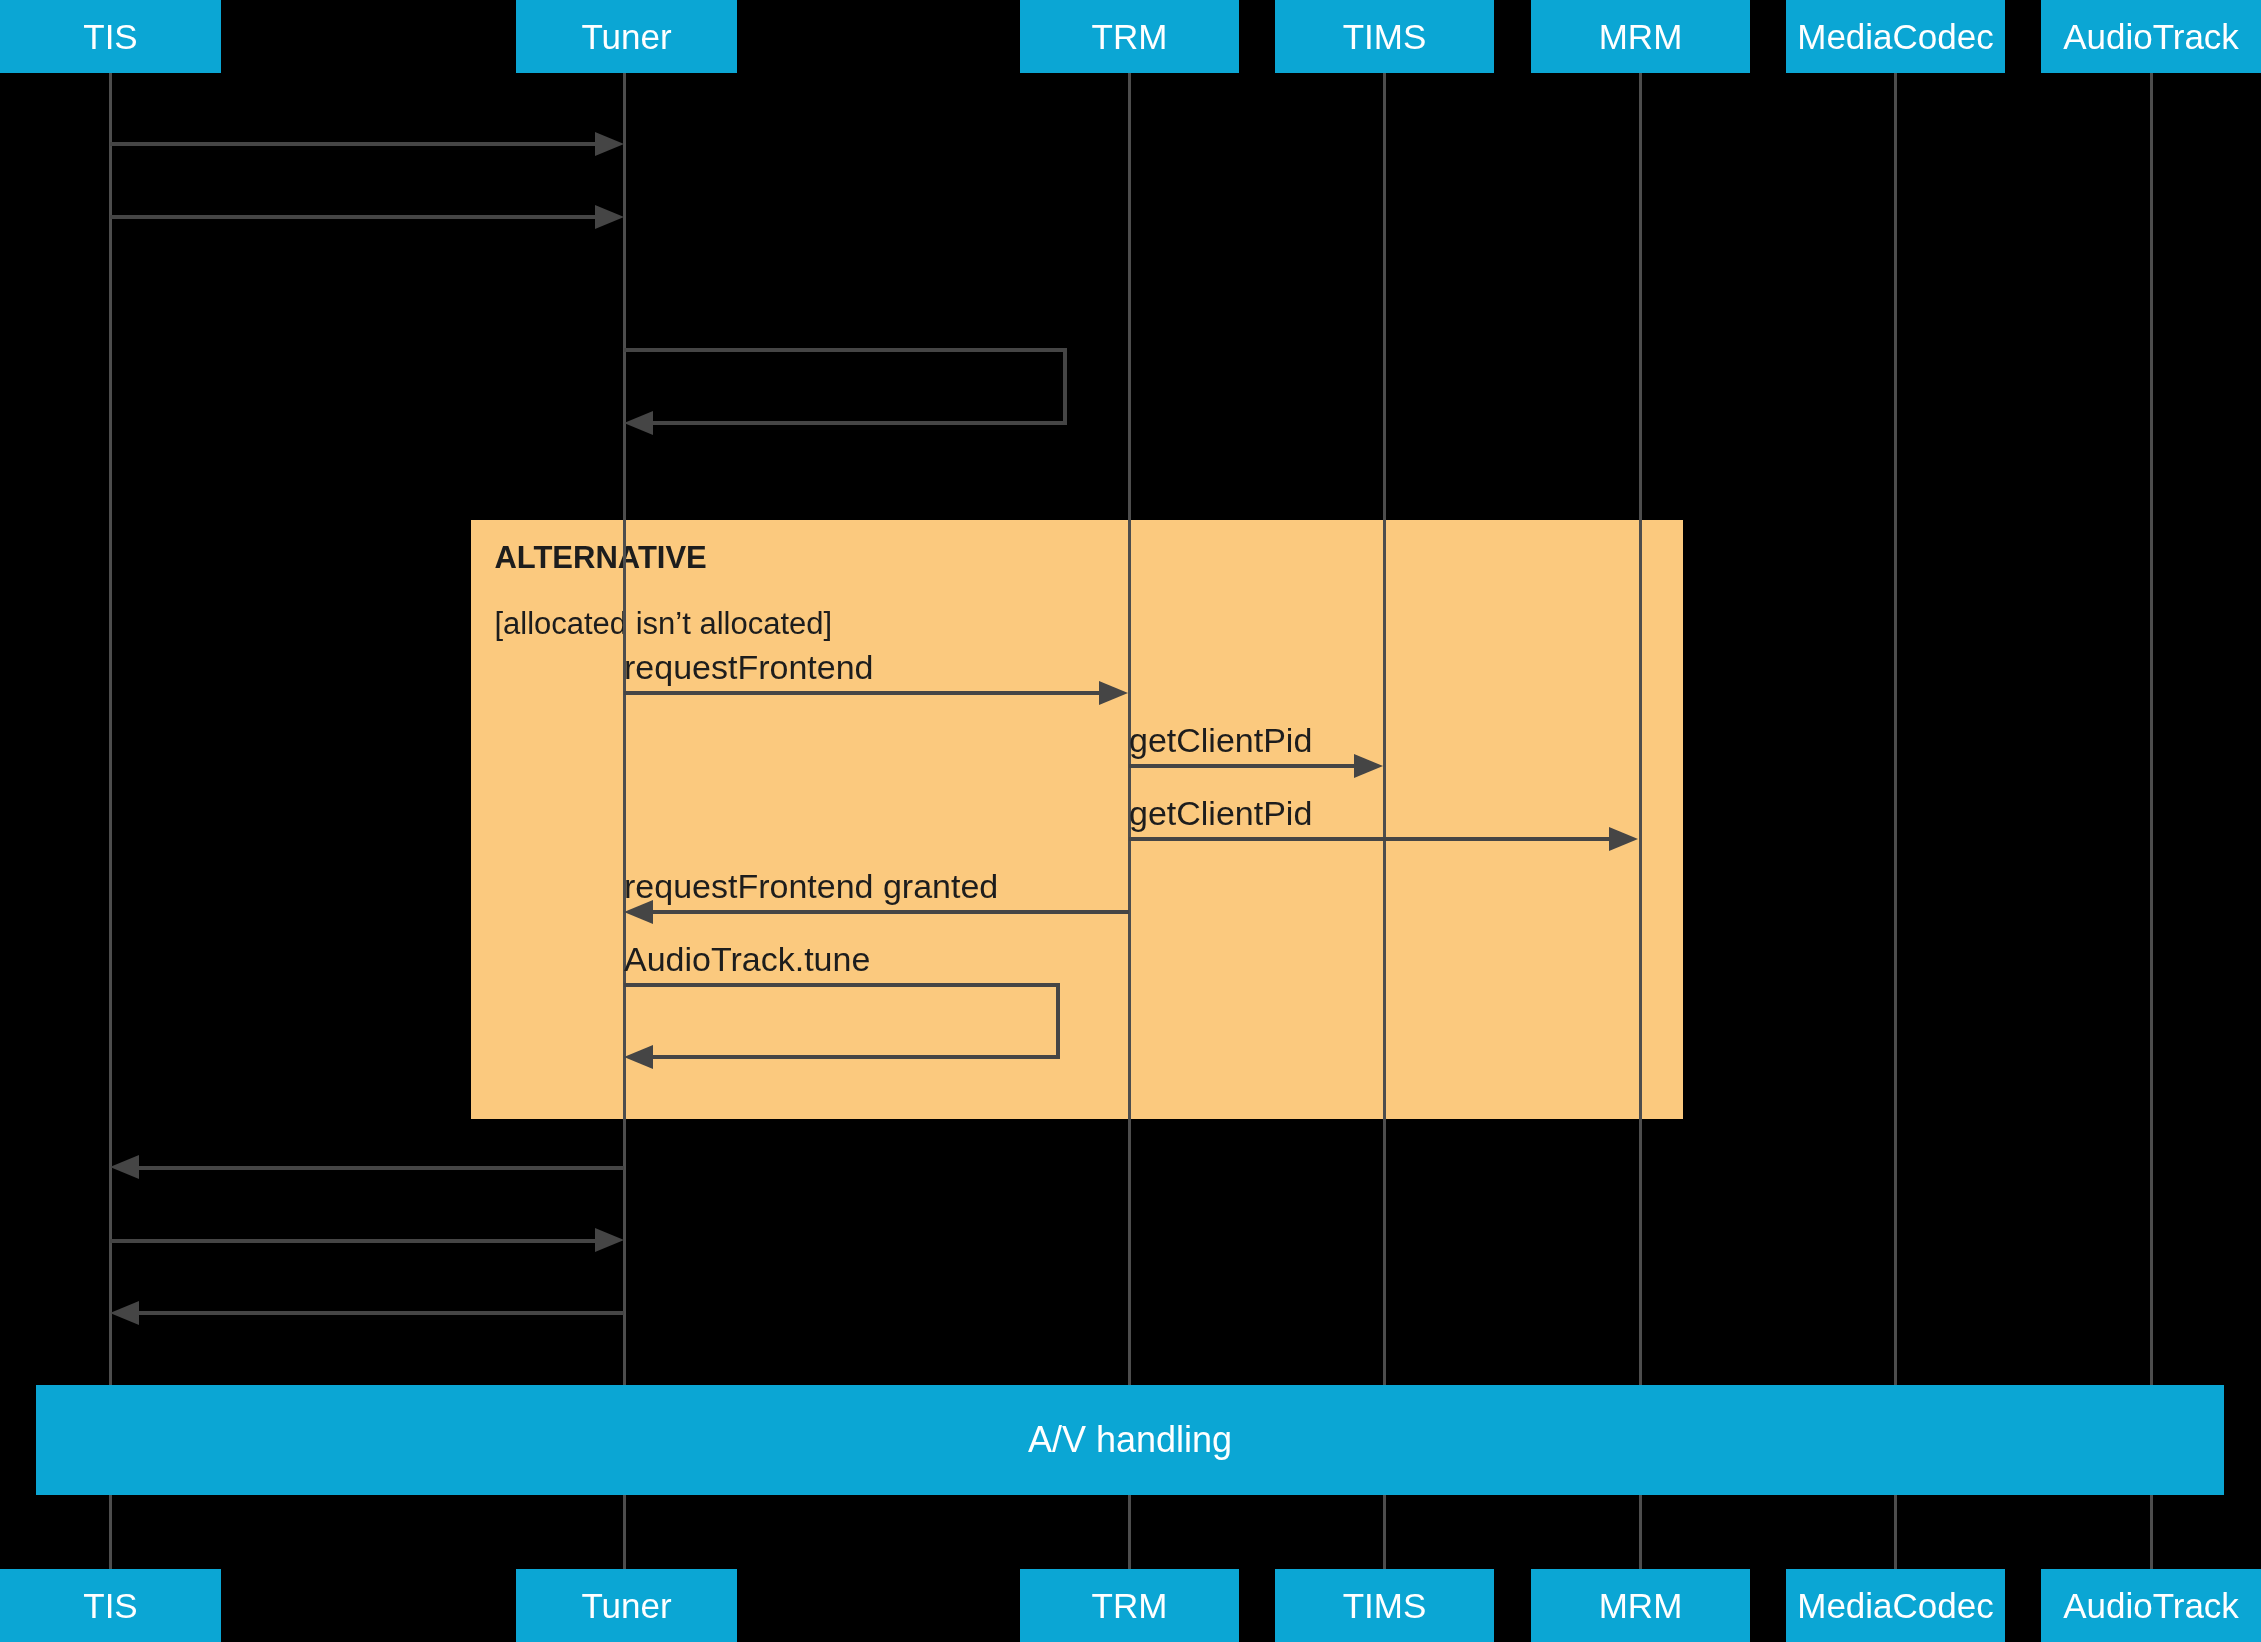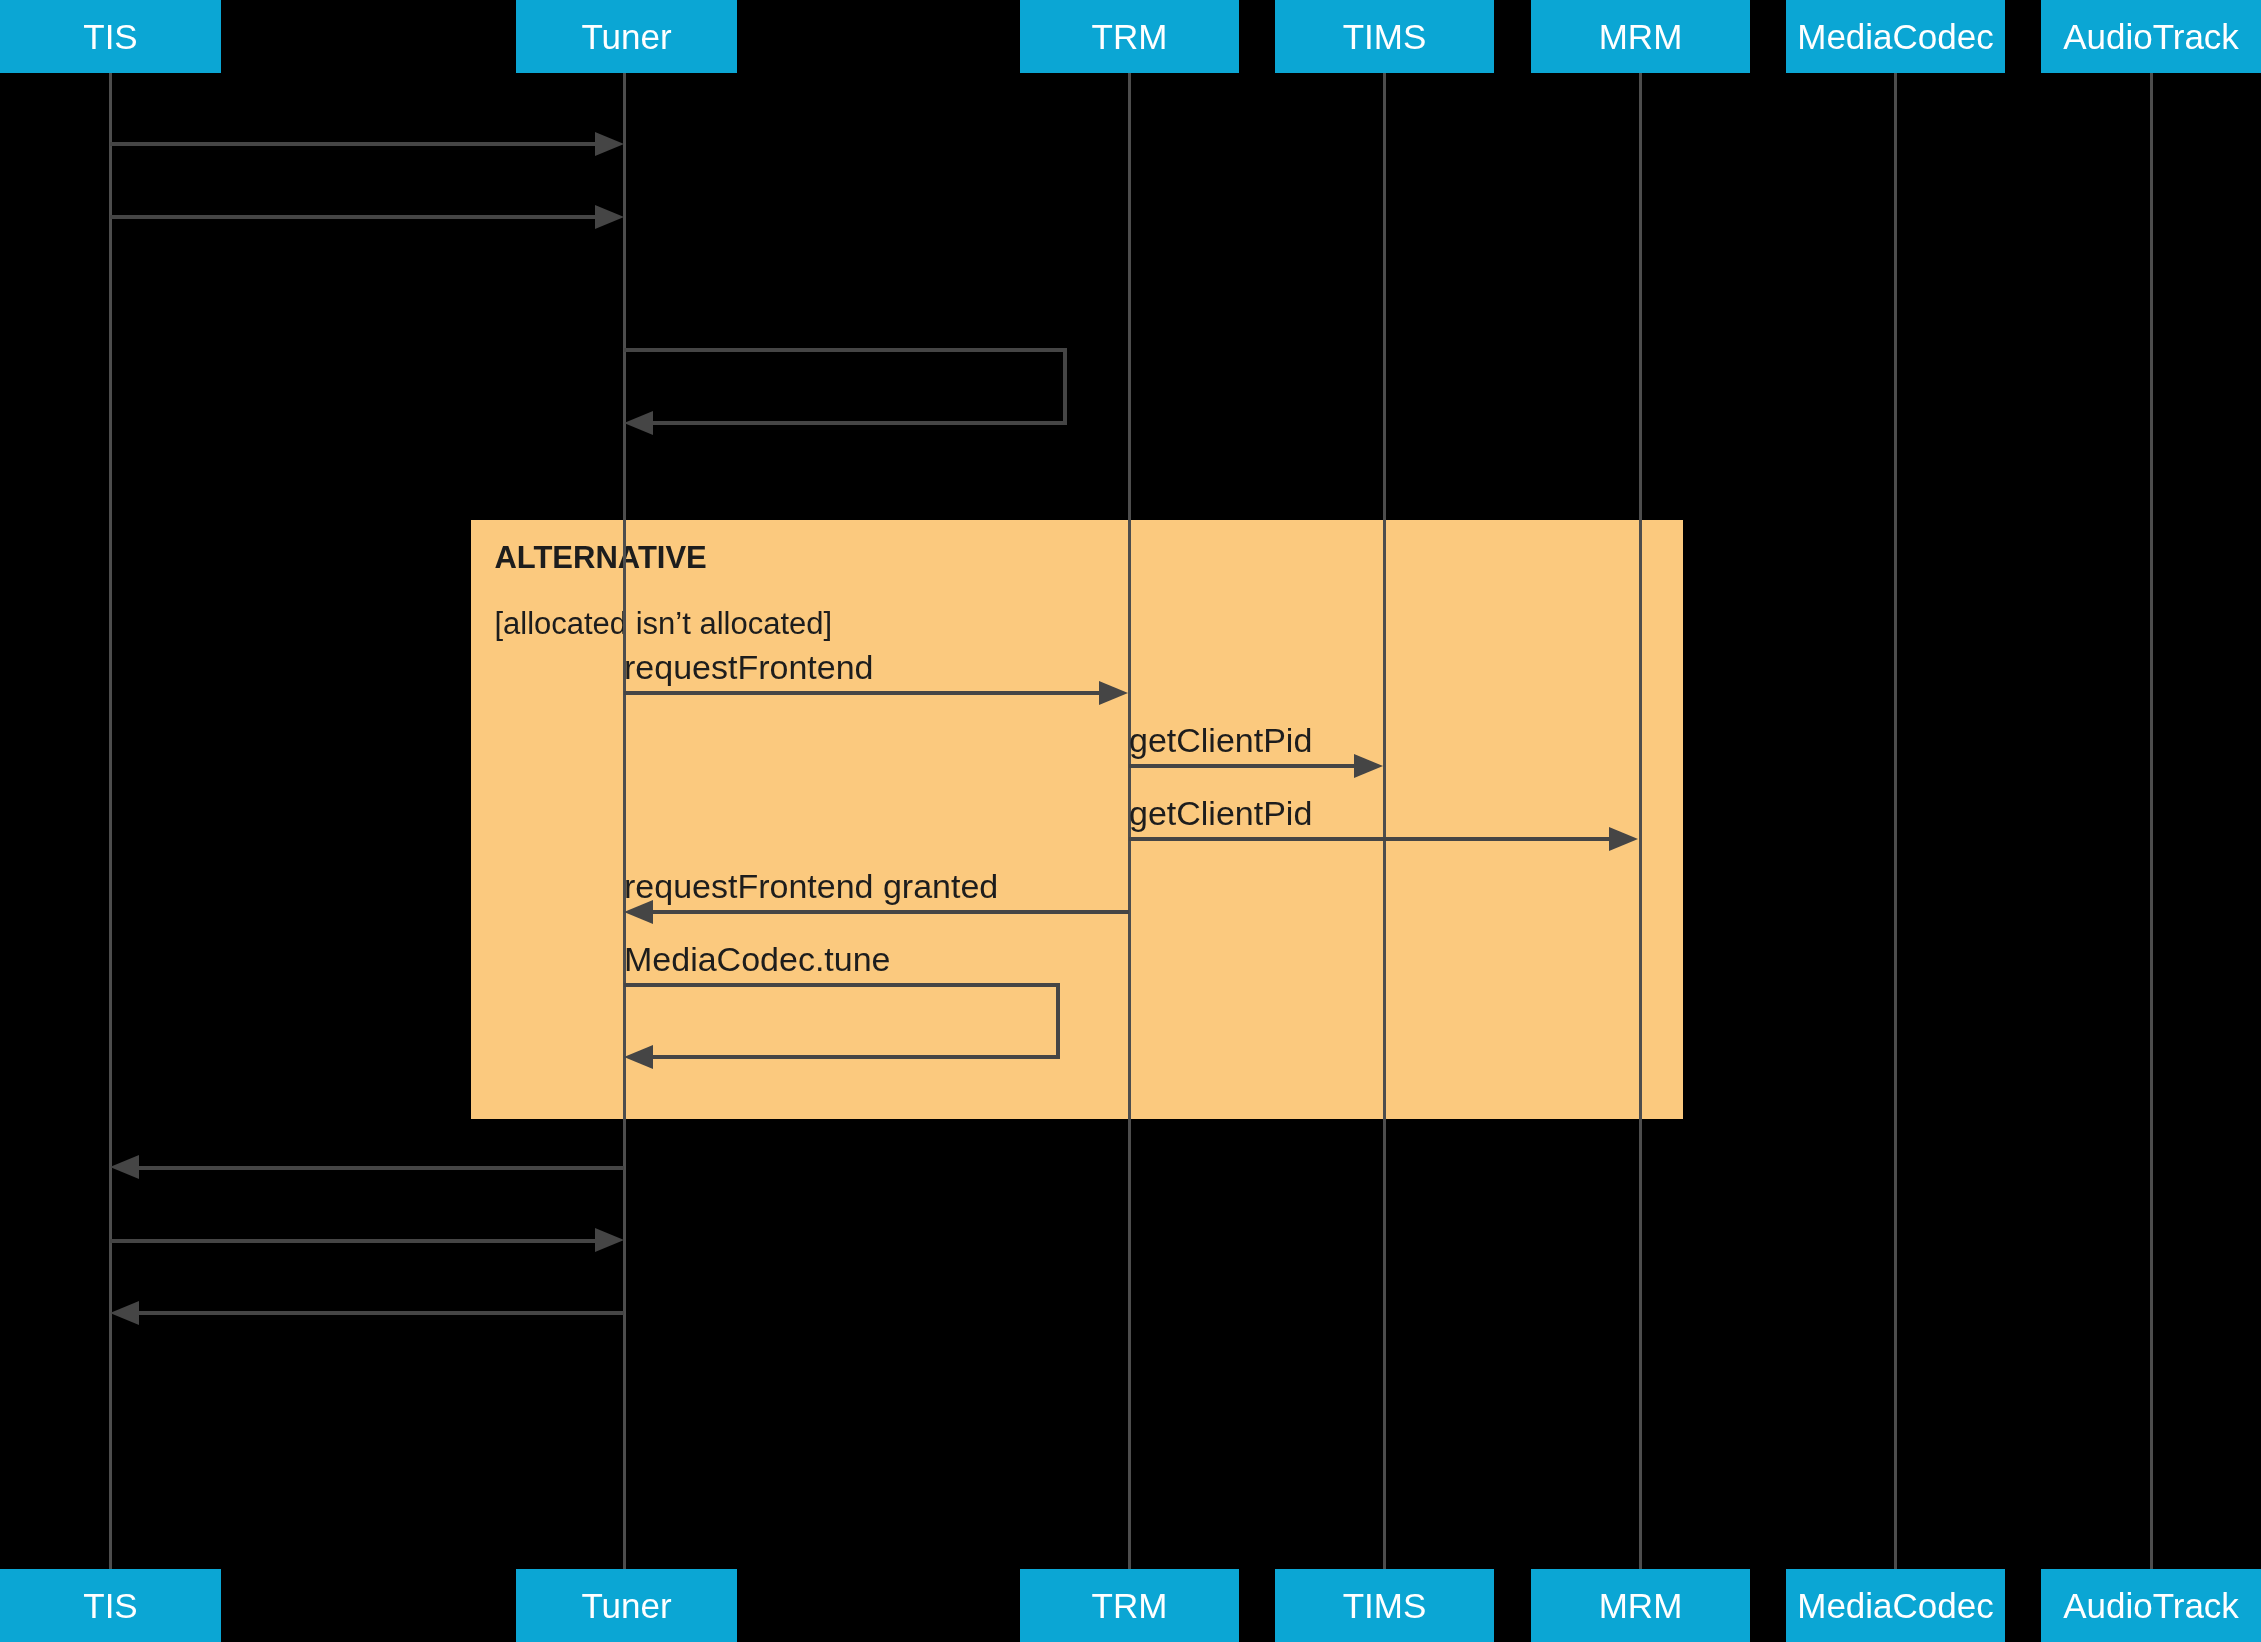--- a/index.html
+++ b/index.html
@@ -125,35 +125,38 @@
   <div class="head-r" style="left:1354px; top:754px"></div>
 
   <div class="msg-label" style="left:1129px; top:794px; width:511px">getClientPid</div>
   <div class="hline" style="left:1129px; top:837px; width:483px"></div>
   <div class="head-r" style="left:1609px; top:827px"></div>
 
   <div class="msg-label" style="left:624px; top:867px; width:505px">requestFrontend granted</div>
   <div class="hline" style="left:652px; top:910px; width:477px"></div>
   <div class="head-l" style="left:624px; top:900px"></div>
 
-  <div class="msg-label" style="left:624px; top:940px; width:434px">MediaCodec.tune</div>
+  <div class="msg-label" style="left:624px; top:940px; width:434px">AudioTrack.tune</div>
   <div class="hline" style="left:624px; top:983px; width:436px"></div>
   <div class="vline" style="left:1056px; top:983px; height:76px"></div>
   <div class="hline" style="left:652px; top:1055px; width:408px"></div>
   <div class="head-l" style="left:624px; top:1045px"></div>
 
   <div class="hline" style="left:138px; top:1166px; width:486px"></div>
   <div class="head-l" style="left:110px; top:1155px"></div>
 
   <div class="hline" style="left:110px; top:1239px; width:486px"></div>
   <div class="head-r" style="left:595px; top:1228px"></div>
 
   <div class="hline" style="left:138px; top:1311px; width:486px"></div>
   <div class="head-l" style="left:110px; top:1301px"></div>
 
+  <div class="band">
+    <span>A/V handling</span>
+  </div>
 
   <div class="pbox" style="left:0; top:0; width:221px">
       <span>TIS</span>
     </div>
   <div class="pbox" style="left:516px; top:0; width:221px">
       <span>Tuner</span>
     </div>
   <div class="pbox" style="left:1020px; top:0; width:219px">
       <span>TRM</span>
     </div>

